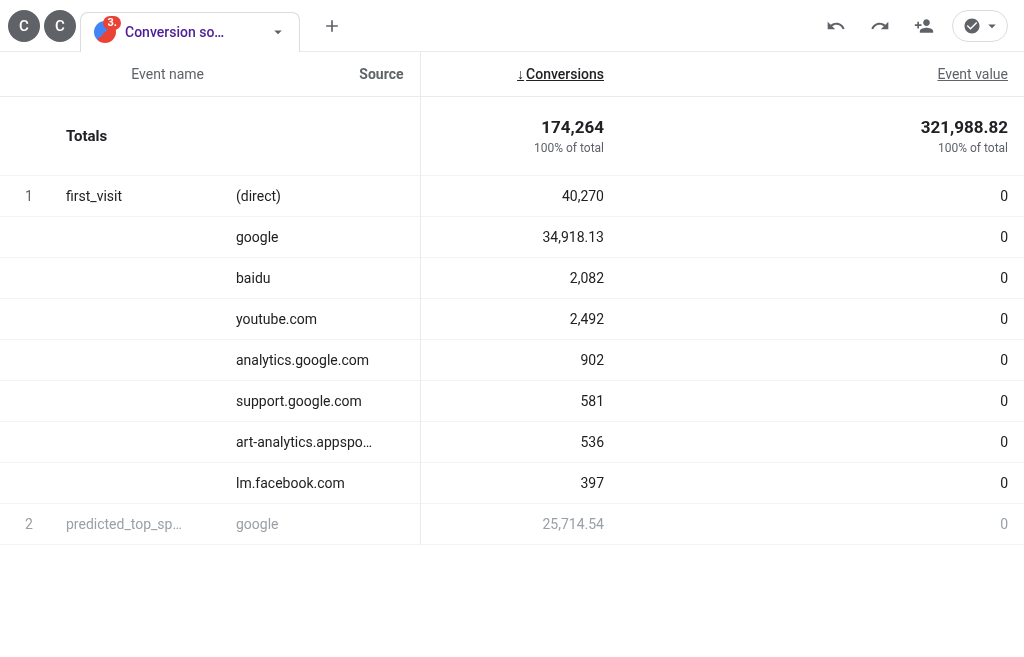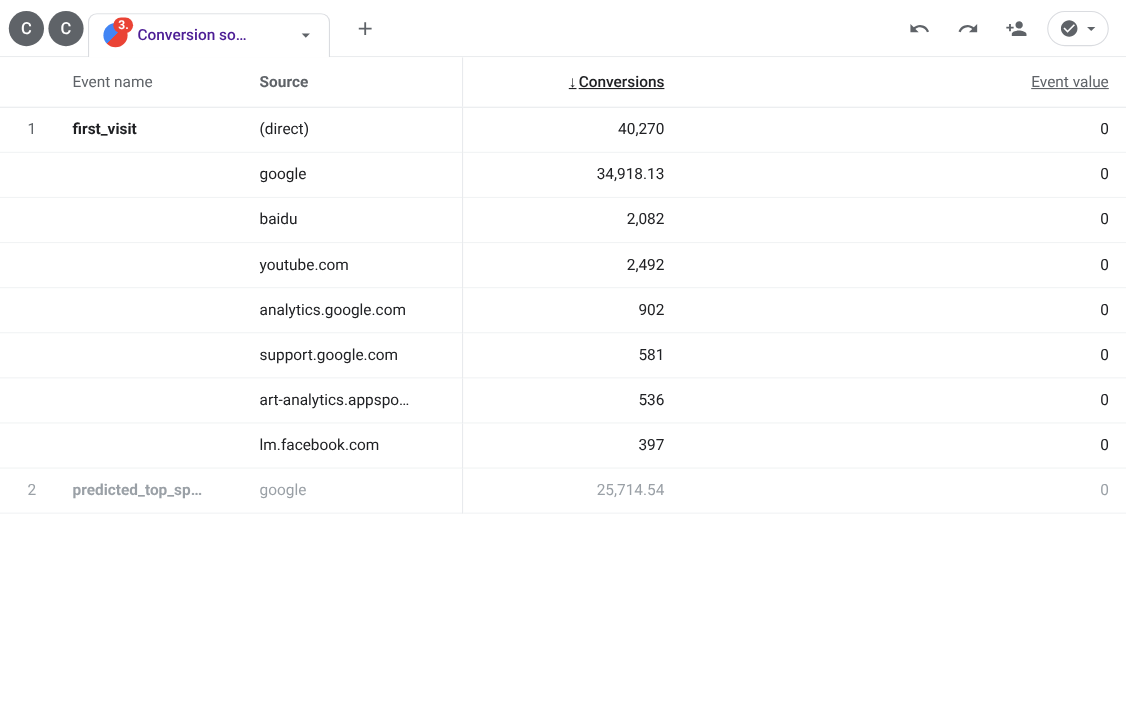--- a/index.html
+++ b/index.html
@@ -16,42 +16,42 @@
     .chevron-down { width: 18px; height: 18px; fill: #5f6368; margin-left: auto; }
     .add-tab { width: 40px; height: 40px; display:flex; align-items:center; justify-content:center; cursor:pointer; border-radius:50%; margin-left: 8px; }
     .add-tab svg { width:20px; height:20px; fill:#5f6368; }
     .tab-bar-right { margin-left: auto; display:flex; align-items:center; gap:12px; padding-right:8px; }
     .toolbar-btn { width:32px; height:32px; display:flex; align-items:center; justify-content:center; cursor:pointer; border-radius:50%; }
     .toolbar-btn svg { width:20px; height:20px; fill:#5f6368; }
     .check-btn { border:1px solid #dadce0; border-radius:18px; height:32px; padding:0 6px 0 10px; display:flex; align-items:center; gap:2px; cursor:pointer; }
     
     .table-container { height: calc(657px - 52px); overflow: auto; }
     table { width: 100%; border-collapse: collapse; table-layout: fixed; }
-    thead th { text-align: left; font-weight: 400; font-size: 14px; color: #5f6368; padding: 14px 16px; border-bottom: 1px solid #e8eaed; background:#fff; }
+    thead th { text-align: right; font-weight: 400; font-size: 14px; color: #5f6368; padding: 14px 16px; border-bottom: 1px solid #e8eaed; background:#fff; }
     thead th.num { text-align: right; text-decoration: underline; }
     th.col-idx { width: 50px; }
     th.col-event { width: 170px; }
     th.col-source { width: 200px; font-weight: bold; }
     th.col-conv { width: 200px; border-left:1px solid #e8eaed; }
     th.col-val { }
     .sort-arrow { font-size:14px; margin-right:2px; }
     th.sorted { color: #202124; font-weight: 500; }
     
     tbody tr { border-bottom: 1px solid #f1f3f4; }
     tbody td { padding: 12px 16px; font-size: 14px; color: #202124; vertical-align: middle; }
     tbody td.num { text-align: right; }
     tbody td.col-conv { border-left:1px solid #e8eaed; }
     
     tr.totals-row td { padding-top: 20px; padding-bottom: 20px; }
     tr.totals-row .label { font-weight: 700; font-size: 15px; }
     tr.totals-row .big { font-weight: 700; font-size: 17px; display:block; }
     tr.totals-row .sub { font-size: 12px; color: #5f6368; display:block; margin-top:4px; }
     
     td.idx { color: #5f6368; width:50px; text-align:center; padding-left:8px; padding-right:0; }
-    td.event-name { color: #202124; white-space:nowrap; overflow:hidden; text-overflow:ellipsis;font-weight:bold; }
+    td.event-name { color: #202124; white-space:nowrap; overflow:hidden; text-overflow:ellipsis; }
     td.source-cell { color: #202124; white-space:nowrap; overflow:hidden; text-overflow:ellipsis; }
     tr.muted td { color: #9aa0a6; }
   </style>
 </head>
 <body>
 
 <div class="tab-bar">
   <div class="tab-chip">C</div>
   <div class="tab-chip">C</div>
   <div class="active-tab">
@@ -101,20 +101,33 @@
     <thead>
       <tr>
         <th class="col-idx"></th>
         <th class="col-event">Event name</th>
         <th class="col-source">Source</th>
         <th class="col-conv num sorted"><span class="sort-arrow">↓</span><span>Conversions</span></th>
         <th class="col-val num">Event value</th>
       </tr>
     </thead>
     <tbody id="tbody">
+      <tr class="totals-row">
+        <td class="idx"></td>
+        <td class="label">Totals</td>
+        <td></td>
+        <td class="num col-conv">
+          <span class="big">174,264</span>
+          <span class="sub">100% of total</span>
+        </td>
+        <td class="num">
+          <span class="big">321,988.82</span>
+          <span class="sub">100% of total</span>
+        </td>
+      </tr>
     <tr>
           <td class="idx">1</td>
           <td class="event-name">first_visit</td>
           <td class="source-cell">(direct)</td>
           <td class="num col-conv">40,270</td>
           <td class="num">0</td>
         </tr>
         <tr>
           <td class="idx"></td>
           <td class="event-name"></td>

